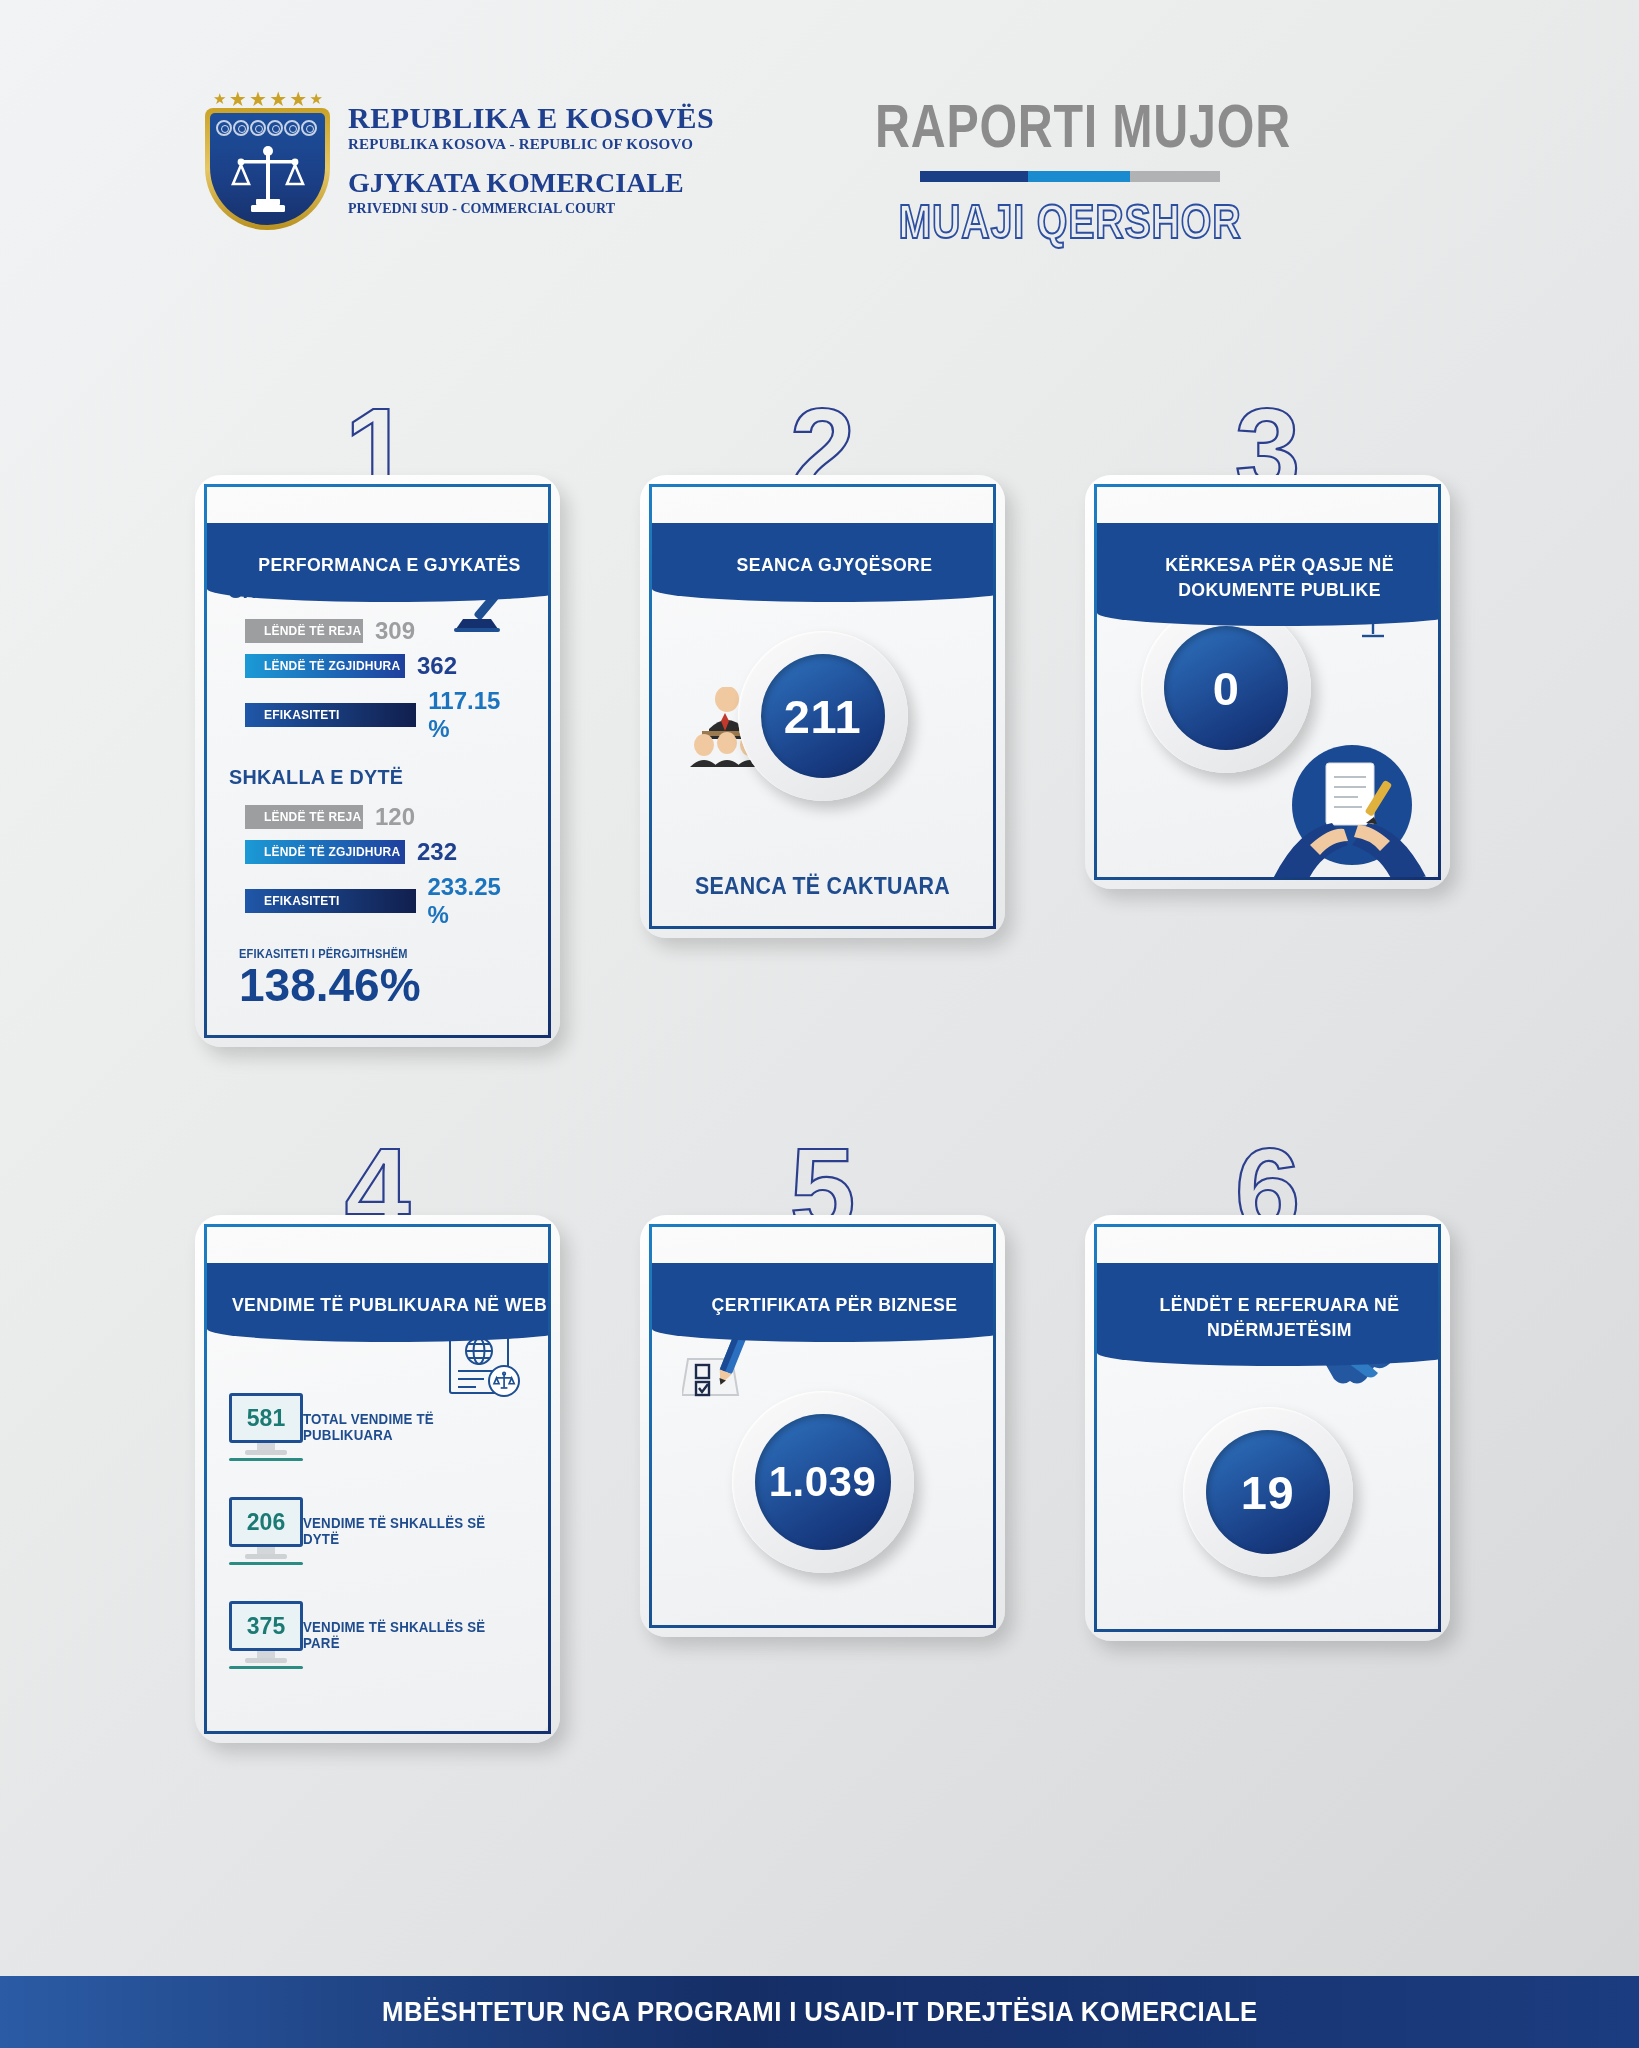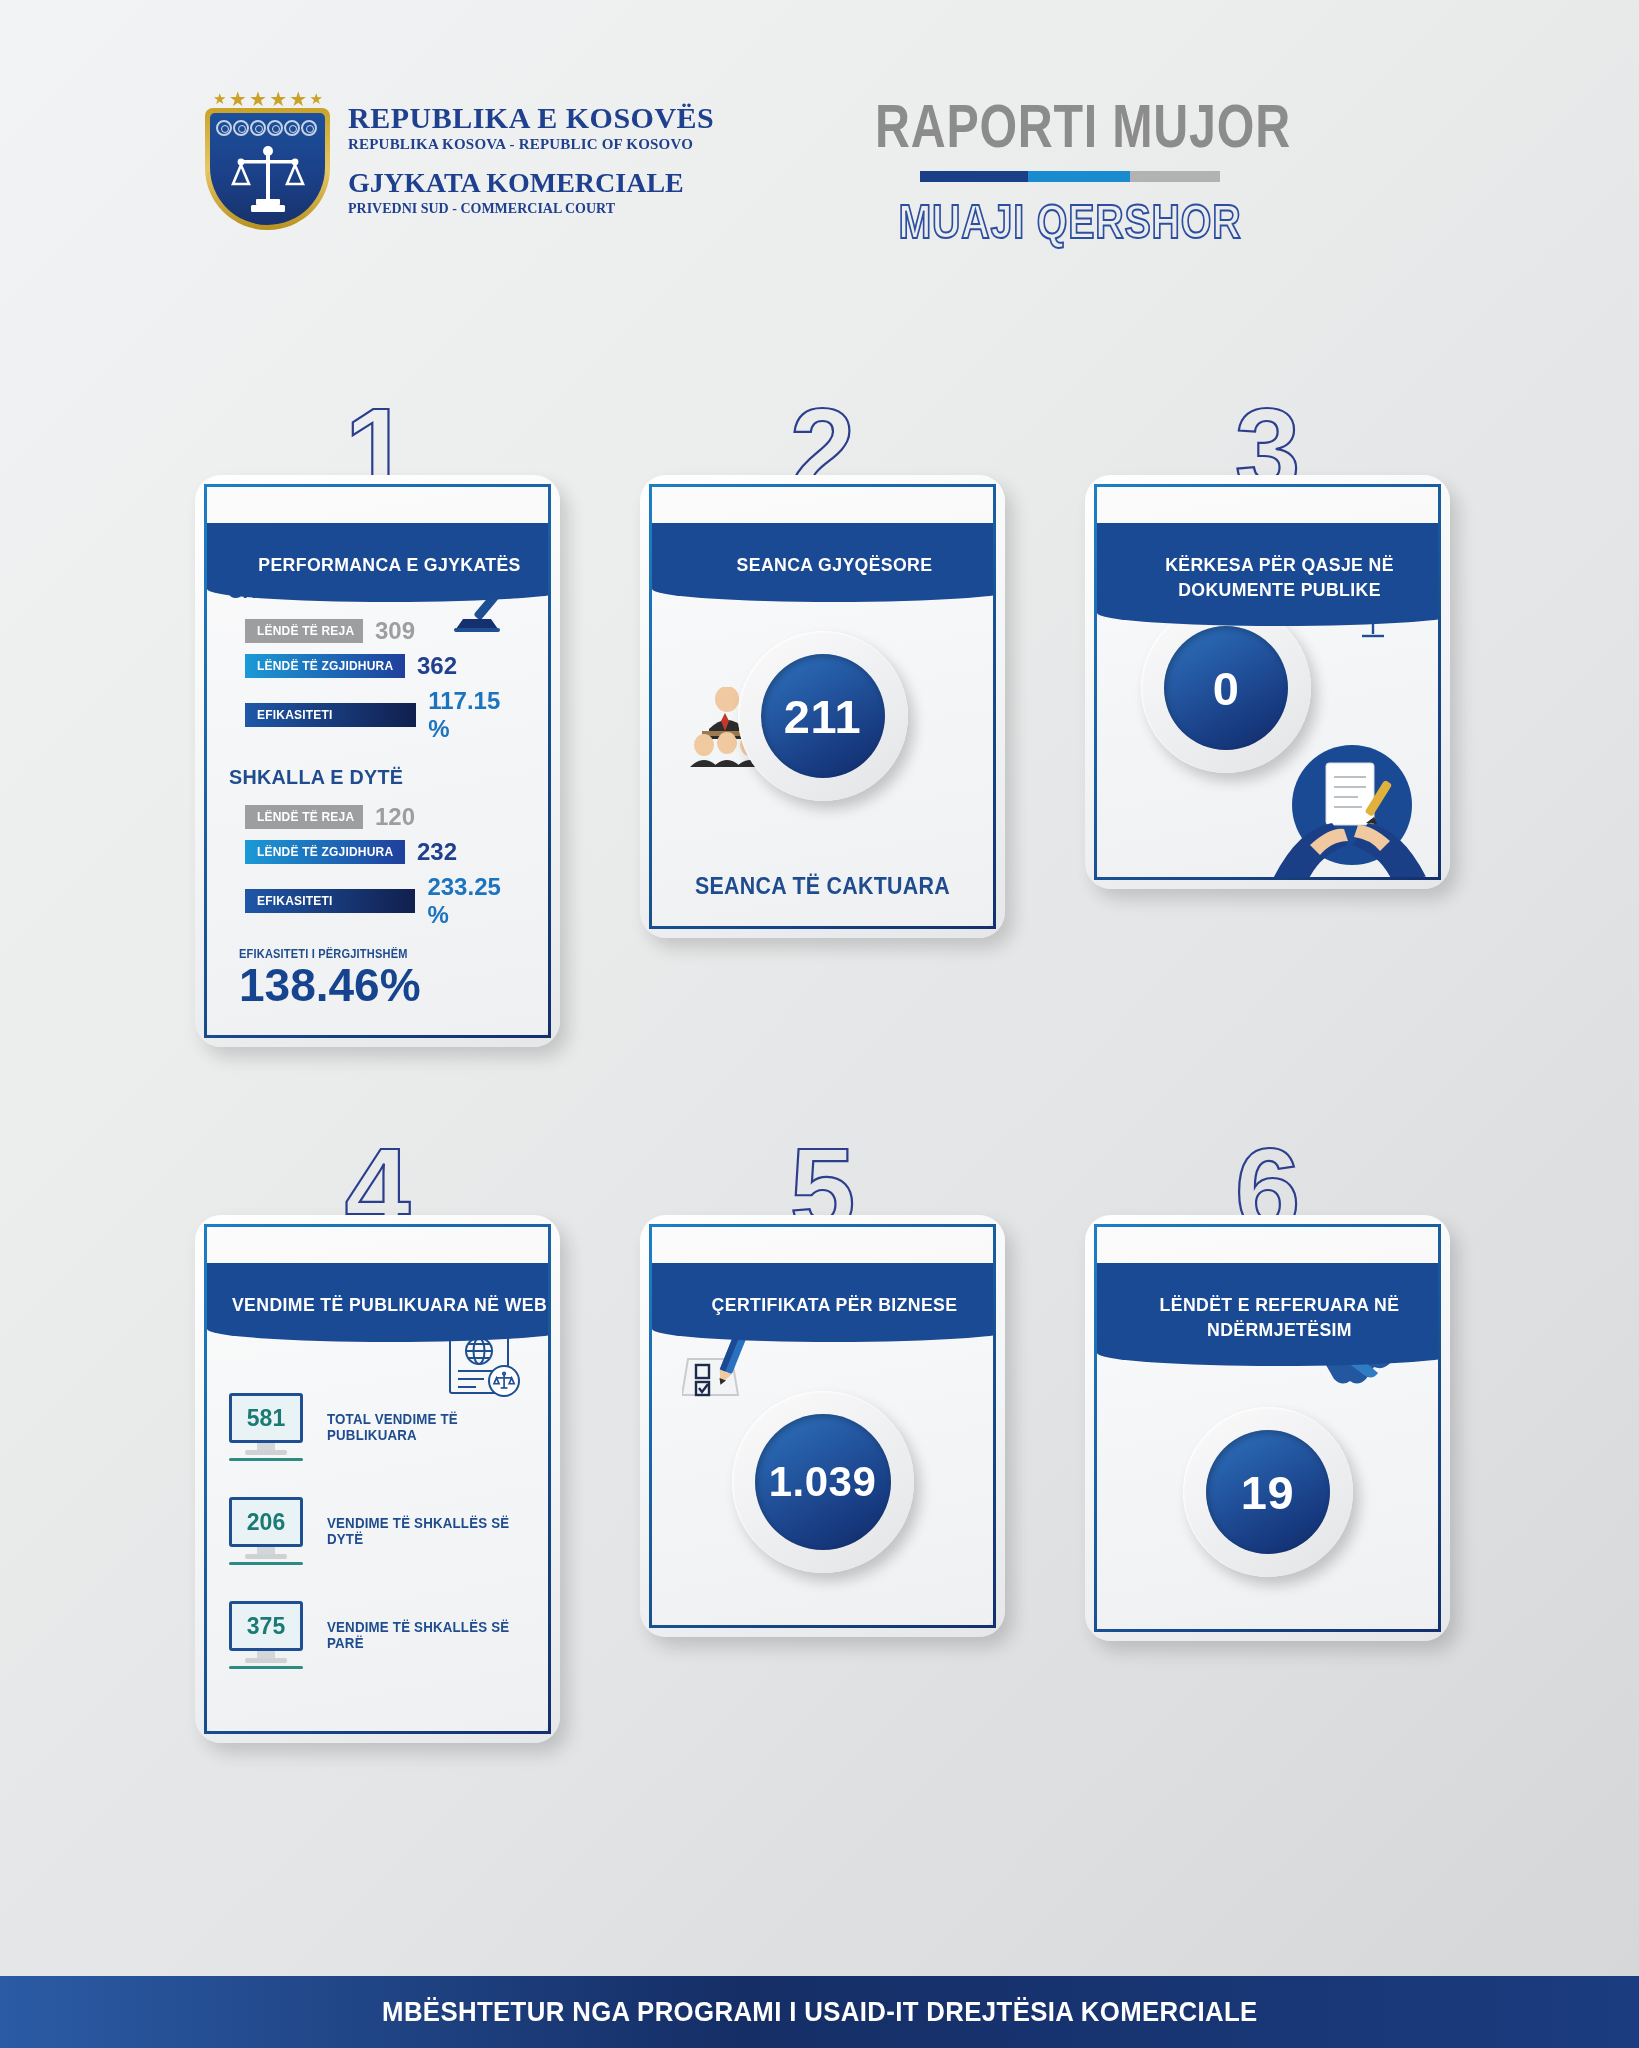--- a/index.html
+++ b/index.html
@@ -73,21 +73,21 @@
   .ribbon-main span { display: block; color: #fff; font-weight: bold; font-size: 19px;
       letter-spacing: .4px; line-height: 1.3; transform: scaleX(.93); }
 
   .card-content { padding: 92px 22px 26px; min-height: 330px; position: relative; }
 
   
   .sec-title { color: #1f4c8e; font-weight: bold; font-size: 21px; letter-spacing: .3px;
       transform: scaleX(.94); transform-origin: left; }
   .bars { margin: 14px 0 0 16px; }
   .bar-row { display: flex; align-items: center; margin-bottom: 7px; }
-  .bar { height: 24px; display: flex; align-items: center; padding-left: 12px;
+  .bar { height: 24px; display: flex; align-items: center; padding-left: 19px;
       color: #fff; font-size: 12px; font-weight: bold; letter-spacing: .2px; white-space: nowrap; }
   .bar.gray { background: #9c9ea0; width: 118px; }
   .bar.blue { background: linear-gradient(90deg,#1b9ad6,#1f3f9c); width: 160px; }
   .bar.navy { background: linear-gradient(90deg,#1f57a8,#111f4e); width: 175px; }
   .bar-val { margin-left: 12px; font-weight: bold; }
   .val-gray { color: #9c9ea0; font-size: 24px; }
   .val-blue { color: #1f3f8f; font-size: 24px; }
   .val-pct  { color: #1c74bf; font-size: 24px; }
   .overall-label { margin: 18px 0 0 10px; color: #1f4c8e; font-weight: bold; font-size: 12px;
       letter-spacing: .2px; transform: scaleX(.92); transform-origin: left; }
@@ -102,21 +102,21 @@
       box-shadow: 6px 8px 14px rgba(0,0,0,.20), inset 1px 1px 2px #fff; }
   .circle-inner { position: absolute; inset: 23px; border-radius: 50%;
       background: linear-gradient(150deg,#2f73c0,#173a80 75%,#102a63);
       display: flex; align-items: center; justify-content: center;
       color: #fff; font-weight: bold; font-size: 47px; letter-spacing: .5px;
       box-shadow: inset 2px 3px 6px rgba(0,0,0,.25); }
   .circle-caption { text-align: center; margin-top: 26px; color: #1f4c8e;
       font-weight: bold; font-size: 23px; letter-spacing: .3px; transform: scaleX(.93); }
 
   
-  .mon-row { display: flex; align-items: center; gap: 24px; margin-bottom: 36px; }
+  .mon-row { display: flex; align-items: center; gap: 0; margin-bottom: 36px; }
   .monitor { position: relative; width: 74px; flex: 0 0 74px; }
   .mon-screen { height: 50px; border: 3px solid #1d4f92; border-radius: 3px;
       background: #e9f3f6; display: flex; align-items: center; justify-content: center;
       color: #1b7a74; font-weight: bold; font-size: 23px; }
   .mon-neck { width: 18px; height: 7px; background: #d4d7d9; margin: 0 auto; }
   .mon-base { width: 42px; height: 5px; background: #cfd2d4; margin: 0 auto; border-radius: 2px; }
   .mon-shadow { width: 74px; height: 3px; background: #2c8c84; margin: 3px auto 0; border-radius: 2px; }
   .mon-label { color: #1f4c8e; font-weight: bold; font-size: 14px; letter-spacing: .2px;
       transform: scaleX(.95); transform-origin: left; }
 

